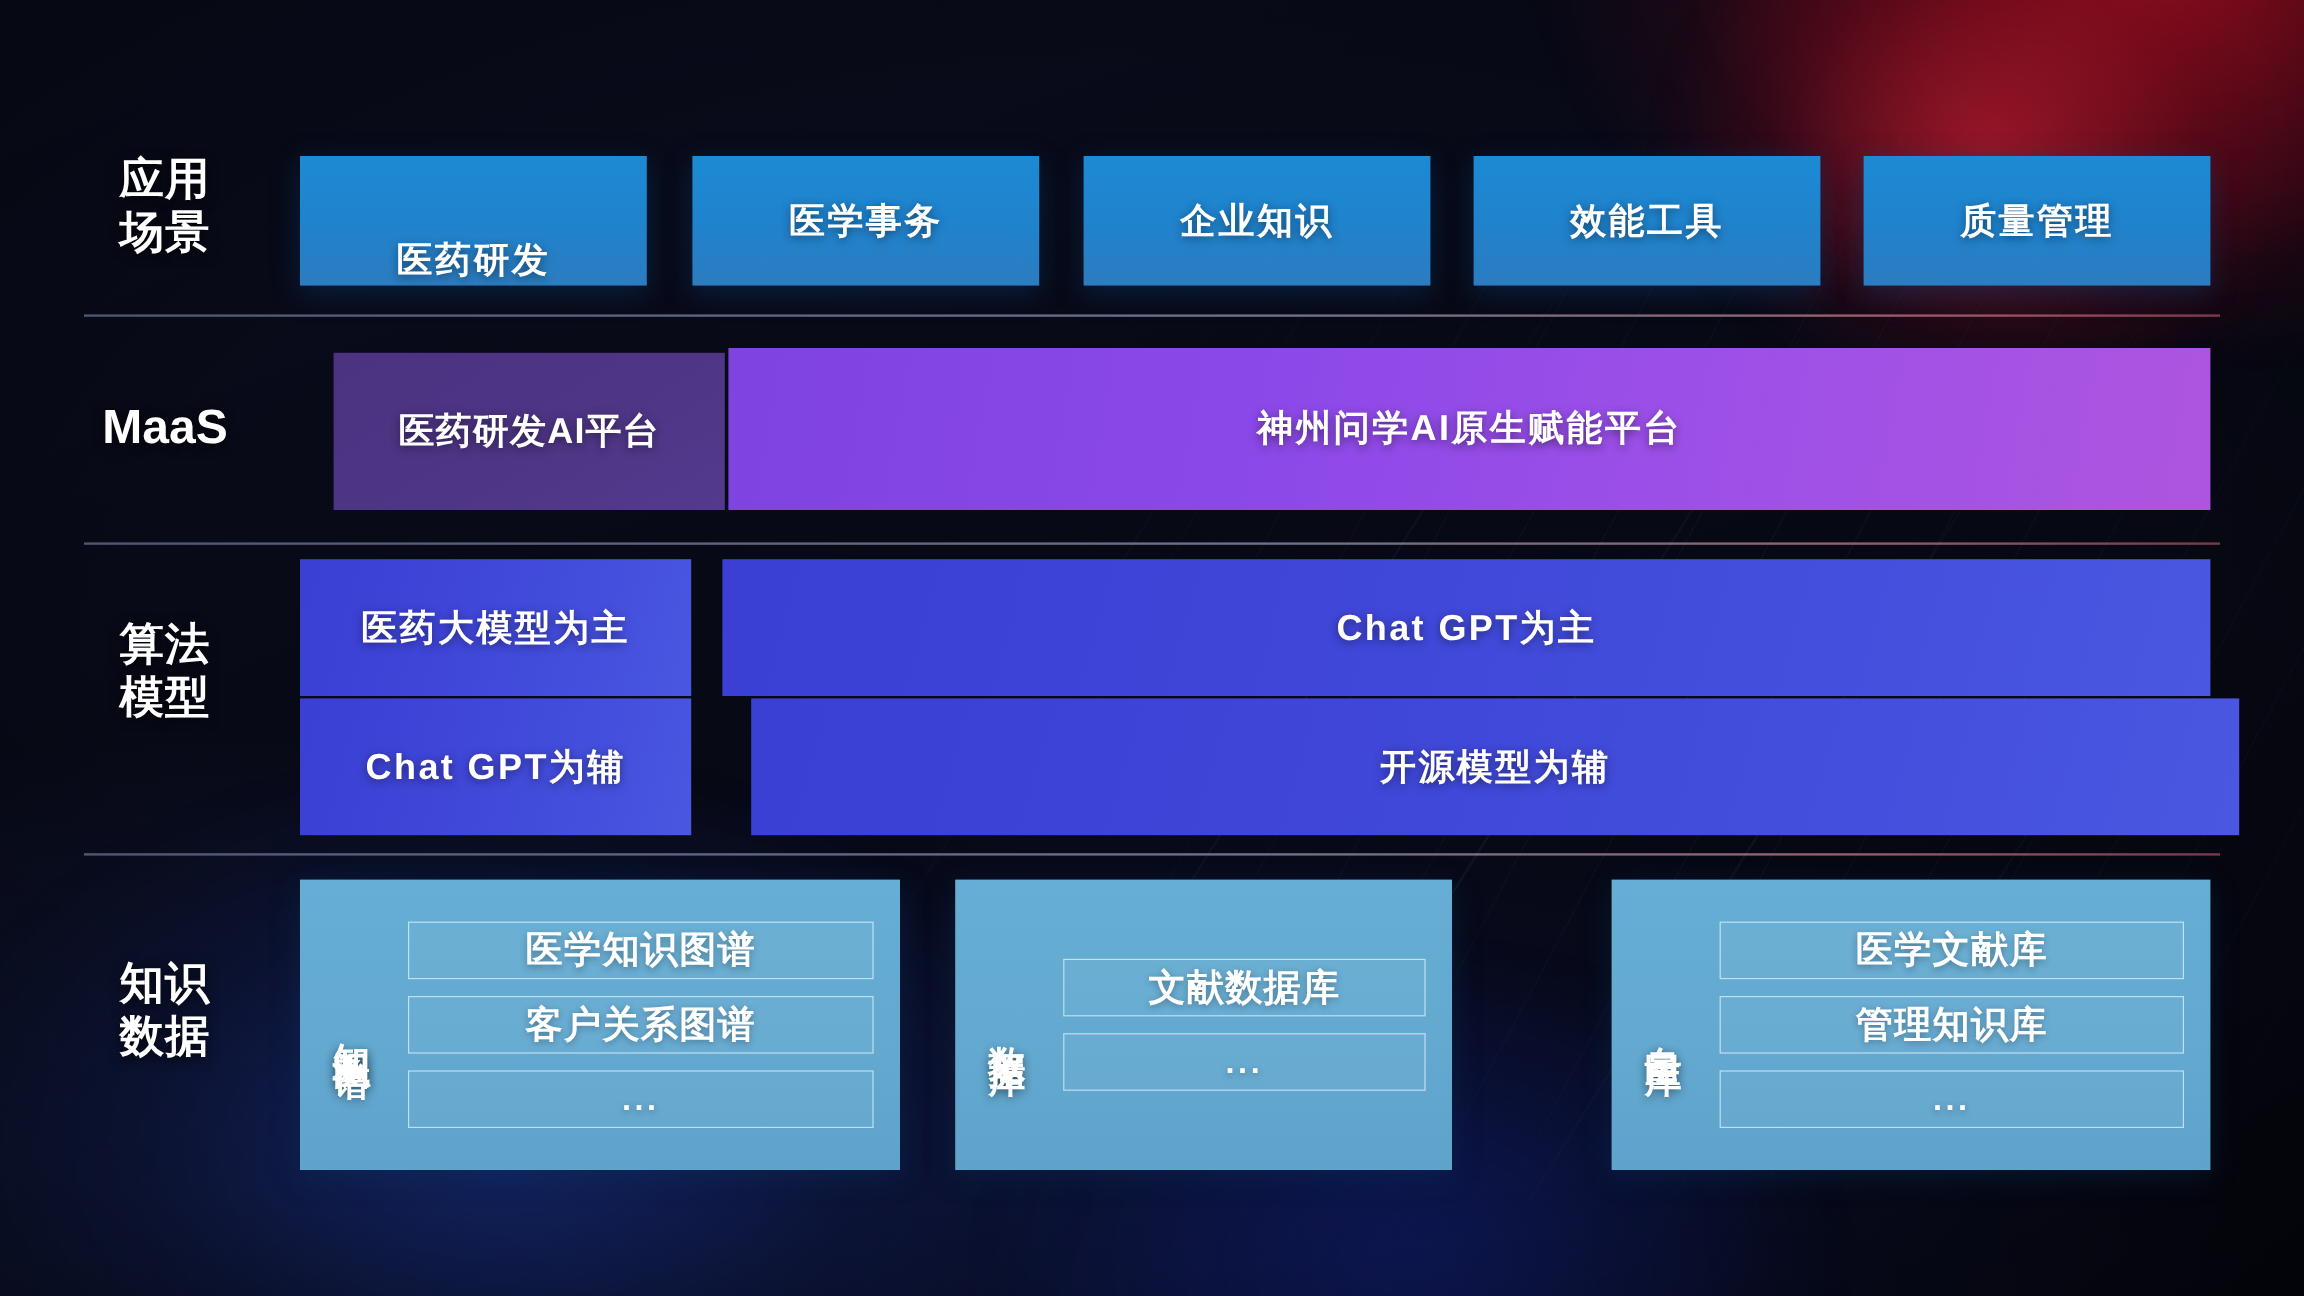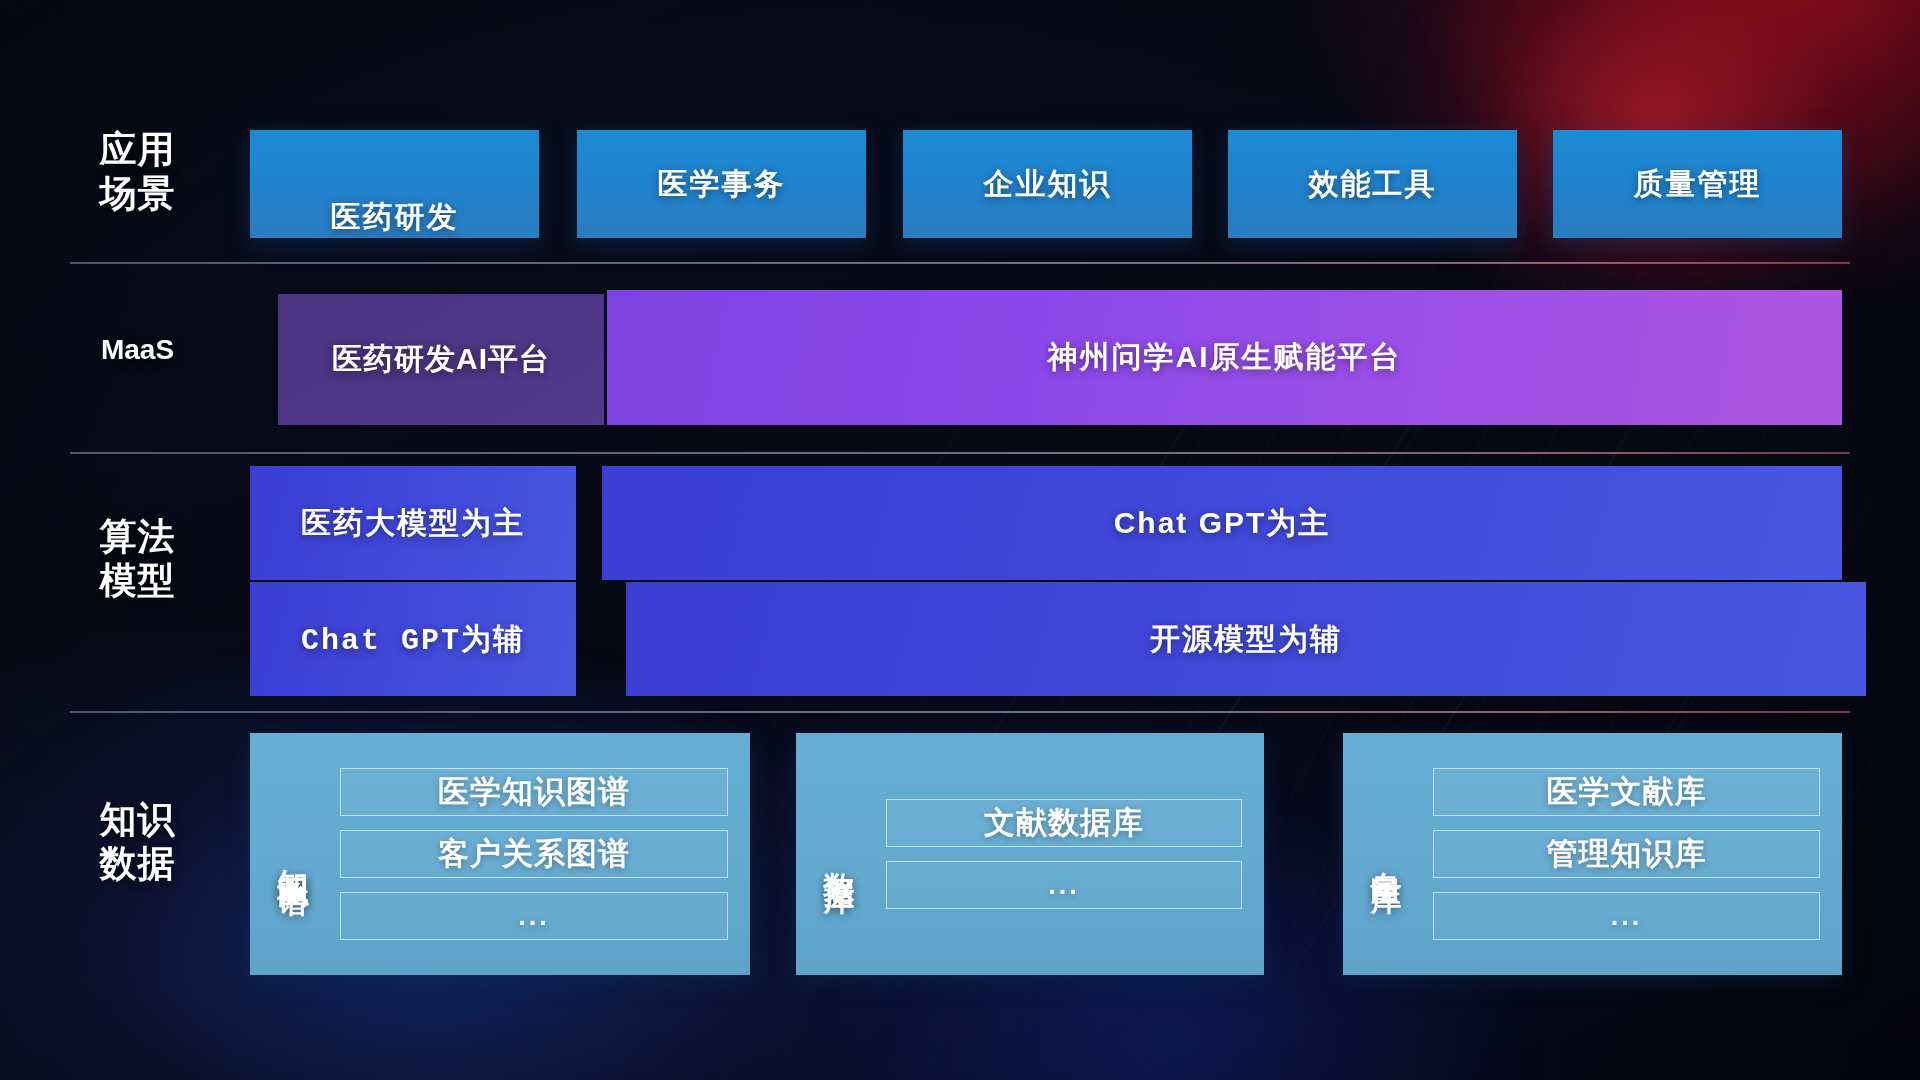--- a/index.html
+++ b/index.html
@@ -70,21 +70,21 @@
   #stage { position:absolute; inset:0; z-index:2; }
 
   .row { position:absolute; left:0; width:1920px; }
   .row-label {
     position:absolute; left:70px; width:135px;
     color:#ffffff; font-weight:bold; text-align:center;
     line-height:1.18; letter-spacing:1px;
     text-shadow:0 2px 10px rgba(0,0,0,.8);
   }
   .row-label.cn { font-size:37px; }
-  .row-label.en { font-size:28px; letter-spacing:0px; }
+  .row-label.en { font-size:40px; letter-spacing:0px; }
 
   .divider {
     position:absolute; left:70px; width:1780px; height:2px;
     background:linear-gradient(90deg, rgba(150,160,200,0.50) 0%, rgba(170,175,210,0.62) 55%, rgba(255,170,180,0.55) 82%, rgba(255,120,140,0.45) 100%);
   }
 
   .box {
     position:absolute;
     display:flex; align-items:center; justify-content:center;
     color:#fff; font-weight:bold;
@@ -201,21 +201,21 @@
       <div>模型</div>
     </div>
 
     <div class="box algo-box" style="left:250px; top:466px; width:326px; height:114px;">
       <span>医药大模型为主</span>
     </div>
     <div class="box algo-box" style="left:602px; top:466px; width:1240px; height:114px;">
       <span>Chat GPT为主</span>
     </div>
 
-    <div class="box algo-box" style="left:250px; top:582px; width:326px; height:114px;font-family:Liberation Mono, monospace;">
+    <div class="box algo-box" style="left:250px; top:582px; width:326px; height:114px;">
       <span>Chat GPT为辅</span>
     </div>
     <div class="box algo-box" style="left:602px; top:582px; width:1240px; height:114px;margin-left:24px;">
       <span>开源模型为辅</span>
     </div>
   </div>
 
   <div class="divider" style="top:711px;"></div>
 
   <div class="row">
@@ -226,21 +226,21 @@
 
     <div class="kn-panel" style="left:250px; top:733px; width:500px; height:242px;">
       <div class="kn-vtitle">知识图谱</div>
       <div class="kn-items">
         <div class="kn-item">医学知识图谱</div>
         <div class="kn-item">客户关系图谱</div>
         <div class="kn-item ellipsis">...</div>
       </div>
     </div>
 
-    <div class="kn-panel" style="left:796px; top:733px; width:468px; height:242px;">
+    <div class="kn-panel" style="left:796px; top:733px; width:414px; height:242px;">
       <div class="kn-vtitle">数据库</div>
       <div class="kn-items">
         <div class="kn-item">文献数据库</div>
         <div class="kn-item ellipsis">...</div>
       </div>
     </div>
 
     <div class="kn-panel" style="left:1343px; top:733px; width:499px; height:242px;">
       <div class="kn-vtitle">向量库</div>
       <div class="kn-items">

